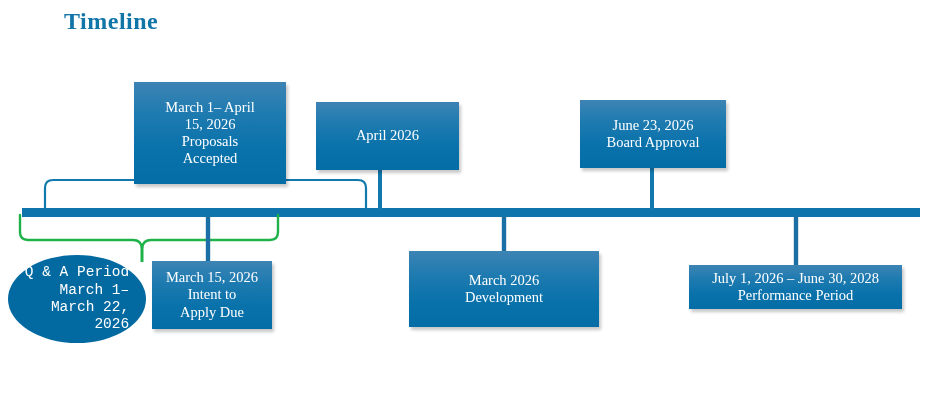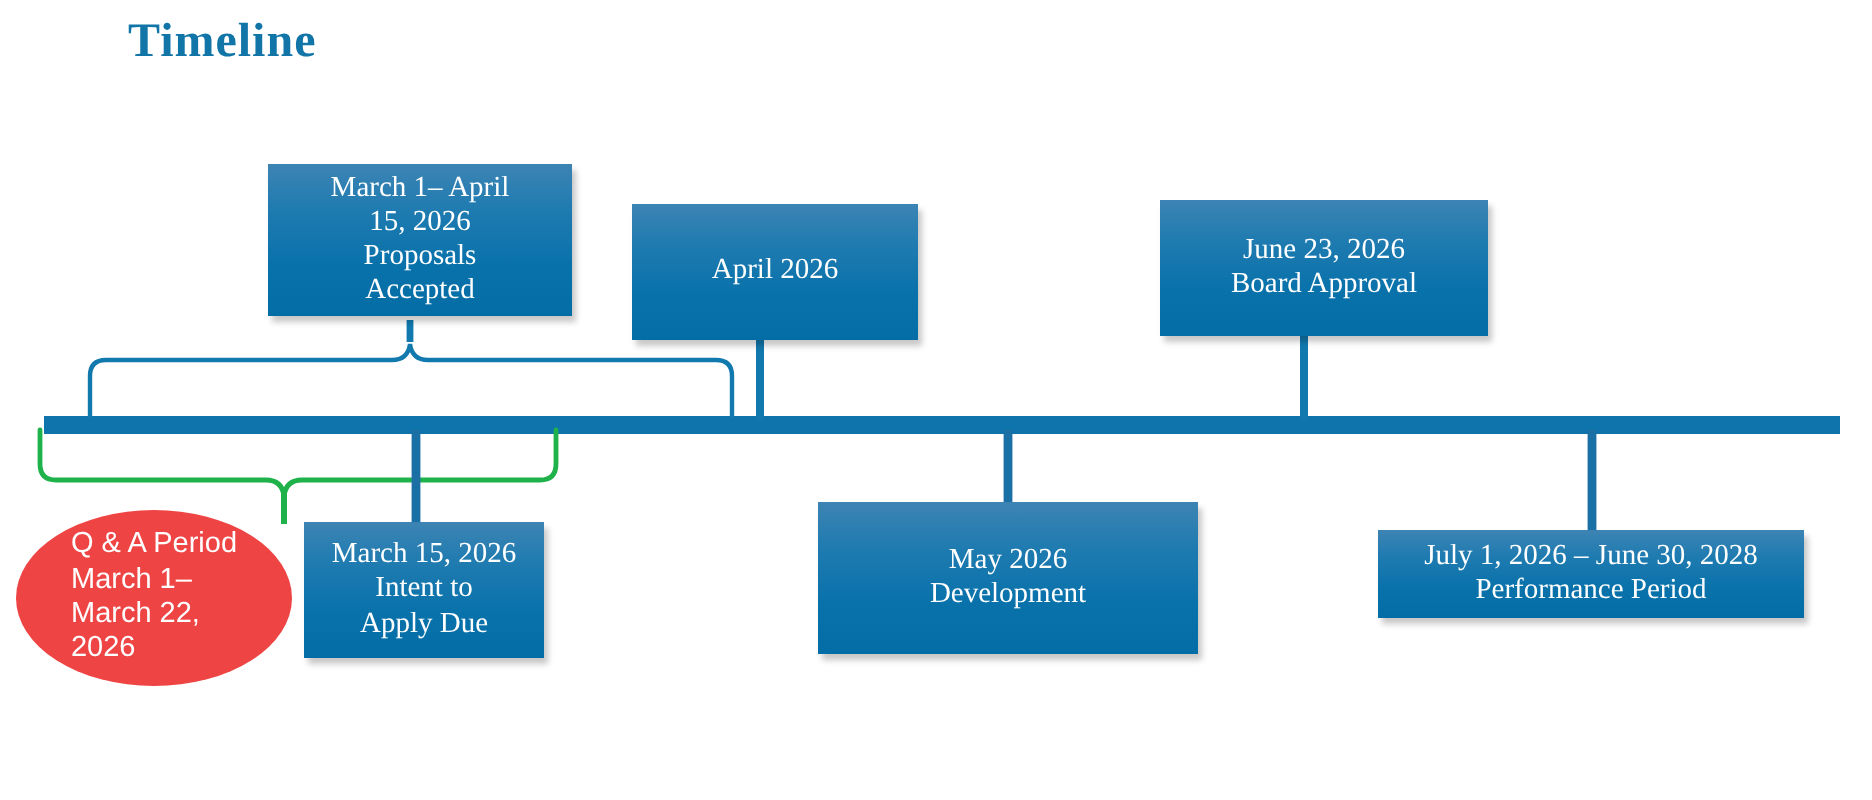--- a/index.html
+++ b/index.html
@@ -58,27 +58,27 @@
     box-shadow: 2px 3px 3px rgba(0,0,0,0.22);
     padding: 2px 4px;
   }
   .box .lines-wrap { width: 100%; }
   .box .ln { display: block; white-space: nowrap; }
 
   
   #oval {
     position: absolute;
     box-sizing: border-box;
-    background: #ef4444;
+    background: #0369a1;
     border-radius: 50%;
     color: #ffffff;
-    font-family: Liberation Sans, sans-serif;
+    font-family: Liberation Mono, monospace;
     font-size: 14.5px;
     line-height: 1.2;
-    text-align: left;
+    text-align: right;
     display: flex;
     align-items: center;
     justify-content: center;
   }
   #oval .ln { display: block; white-space: nowrap; }
 </style>
 </head>
 <body>
 
 <div id="canvas">
@@ -117,36 +117,36 @@
 
     <line x1="142" y1="247" x2="142" y2="262" stroke="#1fb24a" stroke-width="3"></line>
 
     <line x1="208" y1="215" x2="208" y2="262" stroke="#1a6fa5" stroke-width="4.4"></line>
 
     <line x1="504" y1="215" x2="504" y2="252" stroke="#1a6fa5" stroke-width="4.4"></line>
 
     <line x1="796" y1="215" x2="796" y2="266" stroke="#1a6fa5" stroke-width="4.4"></line>
   </svg>
 
-  <div class="box" style="left:134px; top:82px; width:152px; height:76px;">
+  <div class="box" style="left:134px; top:82px; width:152px; height:102px;">
     <div class="lines-wrap">
       <span class="ln">March 1– April</span>
       <span class="ln">15, 2026</span>
       <span class="ln">Proposals</span>
       <span class="ln">Accepted</span>
     </div>
   </div>
 
   <div class="box" style="left:316px; top:102px; width:143px; height:68px;">
     <div class="lines-wrap">
       <span class="ln">April 2026</span>
     </div>
   </div>
 
-  <div class="box" style="left:580px; top:100px; width:164px; height:68px;">
+  <div class="box" style="left:580px; top:100px; width:146px; height:68px;">
     <div class="lines-wrap">
       <span class="ln">June 23, 2026</span>
       <span class="ln">Board Approval</span>
     </div>
   </div>
 
   <div id="oval" style="left:8px; top:255px; width:138px; height:88px;">
     <div class="lines-wrap">
       <span class="ln">Q &amp; A Period</span>
       <span class="ln">March 1–</span>
@@ -158,21 +158,21 @@
   <div class="box" style="left:152px; top:261px; width:120px; height:68px;">
     <div class="lines-wrap">
       <span class="ln">March 15, 2026</span>
       <span class="ln">Intent to</span>
       <span class="ln">Apply Due</span>
     </div>
   </div>
 
   <div class="box" style="left:409px; top:251px; width:190px; height:76px;">
     <div class="lines-wrap">
-      <span class="ln">May 2026</span>
+      <span class="ln">March 2026</span>
       <span class="ln">Development</span>
     </div>
   </div>
 
   <div class="box" style="left:689px; top:265px; width:213px; height:44px;">
     <div class="lines-wrap">
       <span class="ln">July 1, 2026 – June 30, 2028</span>
       <span class="ln">Performance Period</span>
     </div>
   </div>

